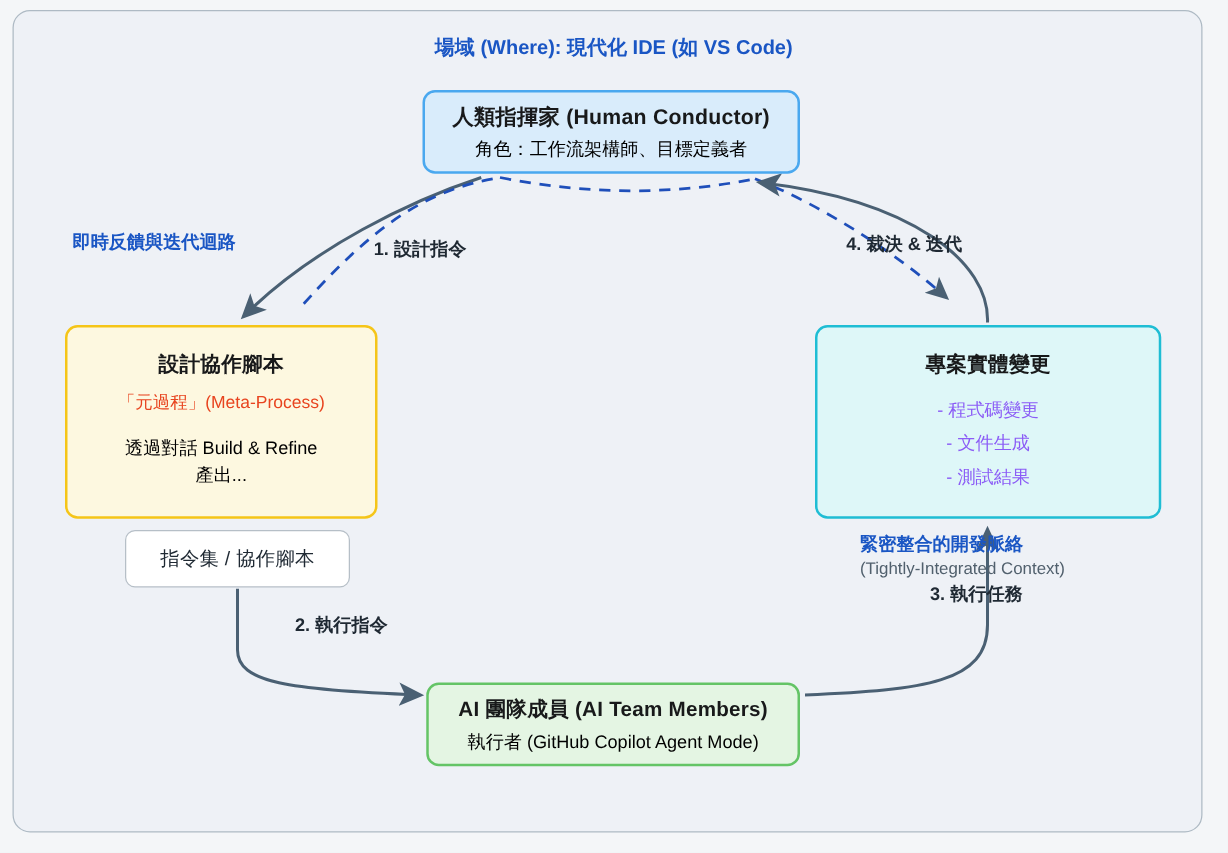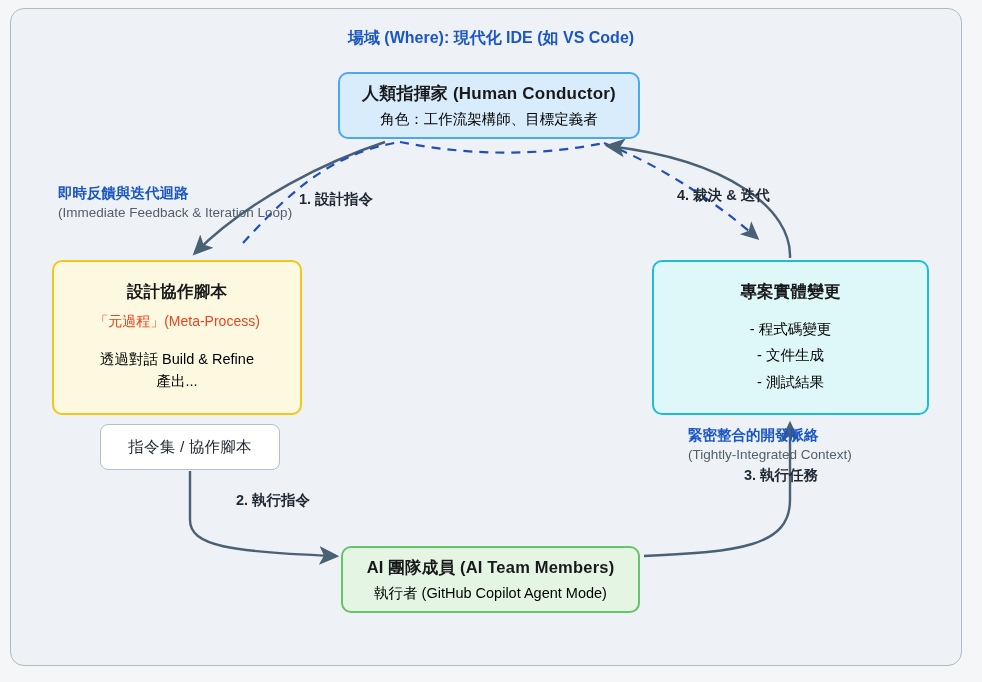--- a/index.html
+++ b/index.html
@@ -88,21 +88,21 @@
   
   #node-project {
     left: 652px; top: 260px;
     width: 277px; height: 155px;
     background: #def7f8;
     border: 2px solid #1fbdd4;
     justify-content: flex-start;
     padding-top: 19px;
   }
   #node-project .title { font-size: 16.5px; margin-bottom: 13px; }
-  #node-project .line  { font-size: 14.5px; color: #000000; line-height: 1.82; }
+  #node-project .line  { font-size: 14.5px; color: #8b5cf6; line-height: 1.82; }
 
   
   #node-ai {
     left: 341px; top: 546px;
     width: 299px; height: 67px;
     background: #e4f5e3;
     border: 2px solid #64c466;
   }
   #node-ai .title { font-size: 16.5px; margin-bottom: 5px; }
   #node-ai .sub   { font-size: 14.5px; }
@@ -205,21 +205,20 @@
     <span class="line">- 測試結果</span>
   </div>
 
   <div class="node" id="node-ai">
     <span class="title">AI 團隊成員 (AI Team Members)</span>
     <span class="sub">執行者 (GitHub Copilot Agent Mode)</span>
   </div>
 
   <div class="label" id="lbl-feedback">
     <span class="l-main">即時反饋與迭代迴路</span>
-    <span class="l-sub">(Immediate Feedback &amp; Iteration Loop)</span>
   </div>
 
   <div class="label" id="lbl-context">
     <span class="l-main">緊密整合的開發脈絡</span>
     <span class="l-sub">(Tightly-Integrated Context)</span>
   </div>
 
   <div class="step" id="step-1">1. 設計指令</div>
   <div class="step" id="step-2">2. 執行指令</div>
   <div class="step" id="step-3">3. 執行任務</div>

